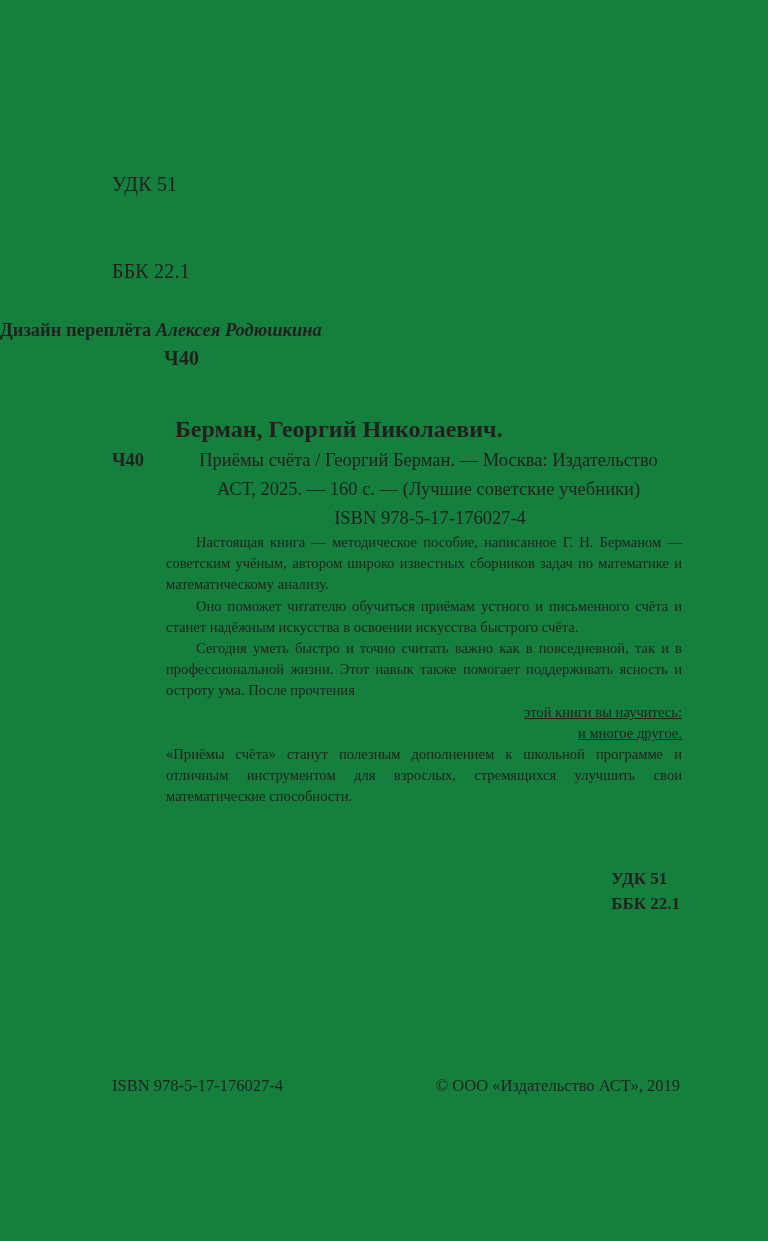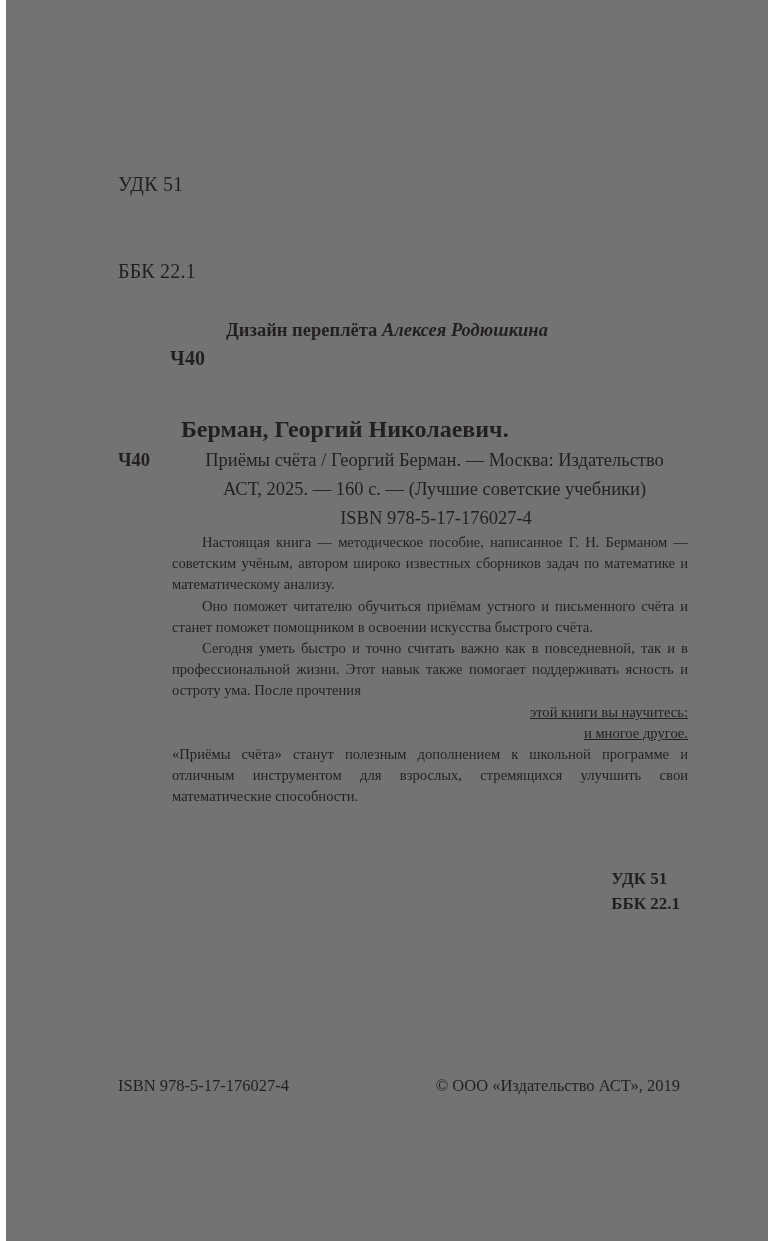--- a/index.html
+++ b/index.html
@@ -12,22 +12,21 @@
     width: 768px;
     height: 1241px;
     position: relative;
     font-family: "Liberation Serif", "DejaVu Serif", serif;
     color: #231f20;
     overflow: hidden;
   }
   .page {
     position: absolute;
     inset: 0;
-    background: #737373;
-    margin-left: 6px;
+    background: #15803d;
   }
 
   
   .class-top {
     position: absolute;
     left: 112px;
     top: 112px;
     font-size: 20px;
     line-height: 29px;
     white-space: pre;
@@ -40,21 +39,21 @@
     font-weight: bold;
     letter-spacing: 0.2px;
   }
 
   
   .designer {
     position: absolute;
     left: 0;
     right: 0;
     top: 320px;
-    text-align: center;
+    text-align: left;
     font-size: 18.5px;
   }
   .designer .lbl { font-weight: bold; }
   .designer .nm  { font-weight: bold; font-style: italic; }
 
   
   .record {
     position: absolute;
     left: 112px;
     top: 416px;
@@ -169,21 +168,21 @@
       <div class="rec-lines">
         <span class="ln">Приёмы счёта / Георгий Берман. — Москва: Издательство</span>
         <span class="ln">АСТ, 2025. — 160 с. — (Лучшие советские учебники)</span>
         <span class="ln rec-isbn">ISBN 978-5-17-176027-4</span>
       </div>
     </div>
   </div>
 
   <div class="annotation">
     <p>Настоящая книга — методическое пособие, написанное Г. Н. Берманом — советским учёным, автором широко известных сборников задач по математике и математическому анализу.</p>
-    <p>Оно поможет читателю обучиться приёмам устного и письменного счёта и станет поможет помощником в освоении искусства быстрого счёта.</p>
+    <p>Оно поможет читателю обучиться приёмам устного и письменного счёта и станет надёжным искусства в освоении искусства быстрого счёта.</p>
     <p>Сегодня уметь быстро и точно считать важно как в повседневной, так и в профессиональной жизни. Этот навык также помогает поддерживать ясность и остроту ума. После прочтения</p>
     <p class="flush last-line">этой книги вы научитесь:</p>
     <p class="flush last-line">и многое другое.</p>
     <p class="flush">«Приёмы счёта» станут полезным дополнением к школьной программе и отличным инструментом для взрослых, стремящихся улучшить свои математические способности.</p>
   </div>
 
   <div class="class-bottom">
     <span>УДК 51</span>
     <span>ББК 22.1</span>
   </div>

